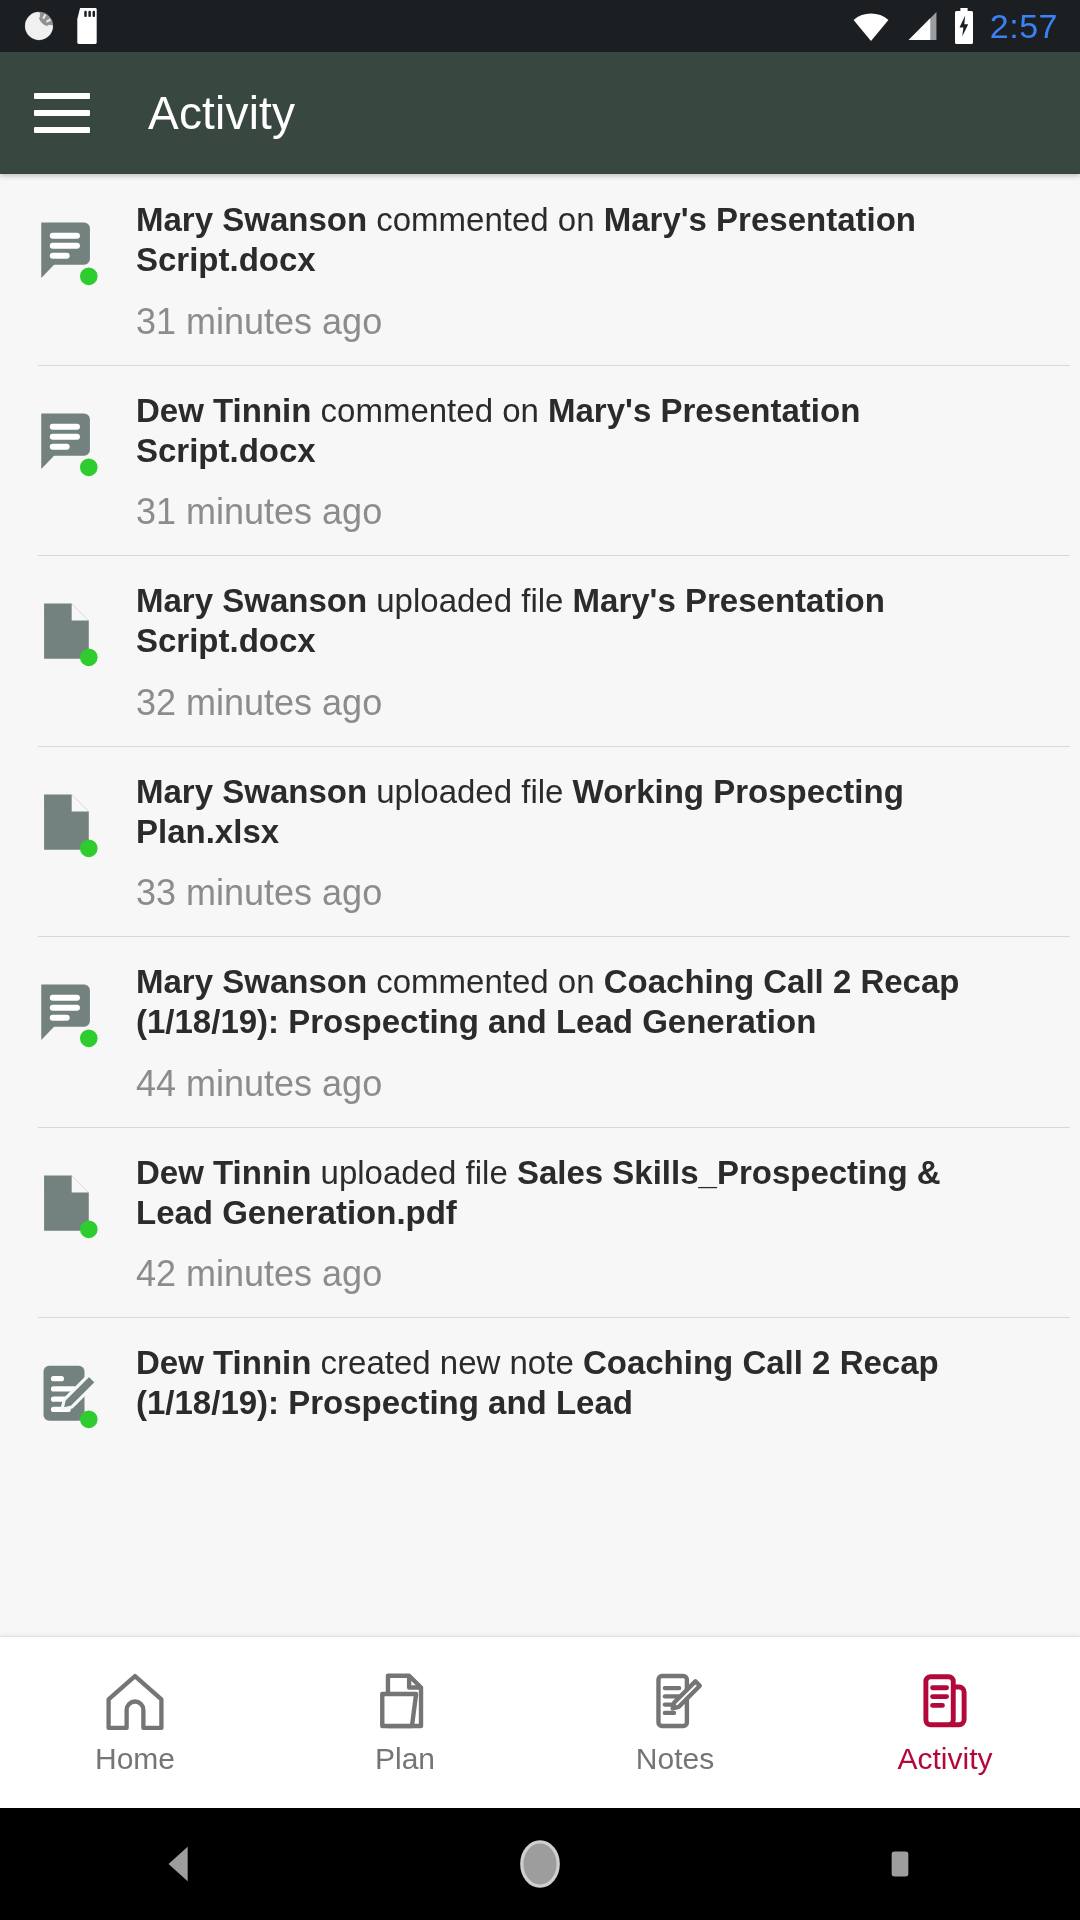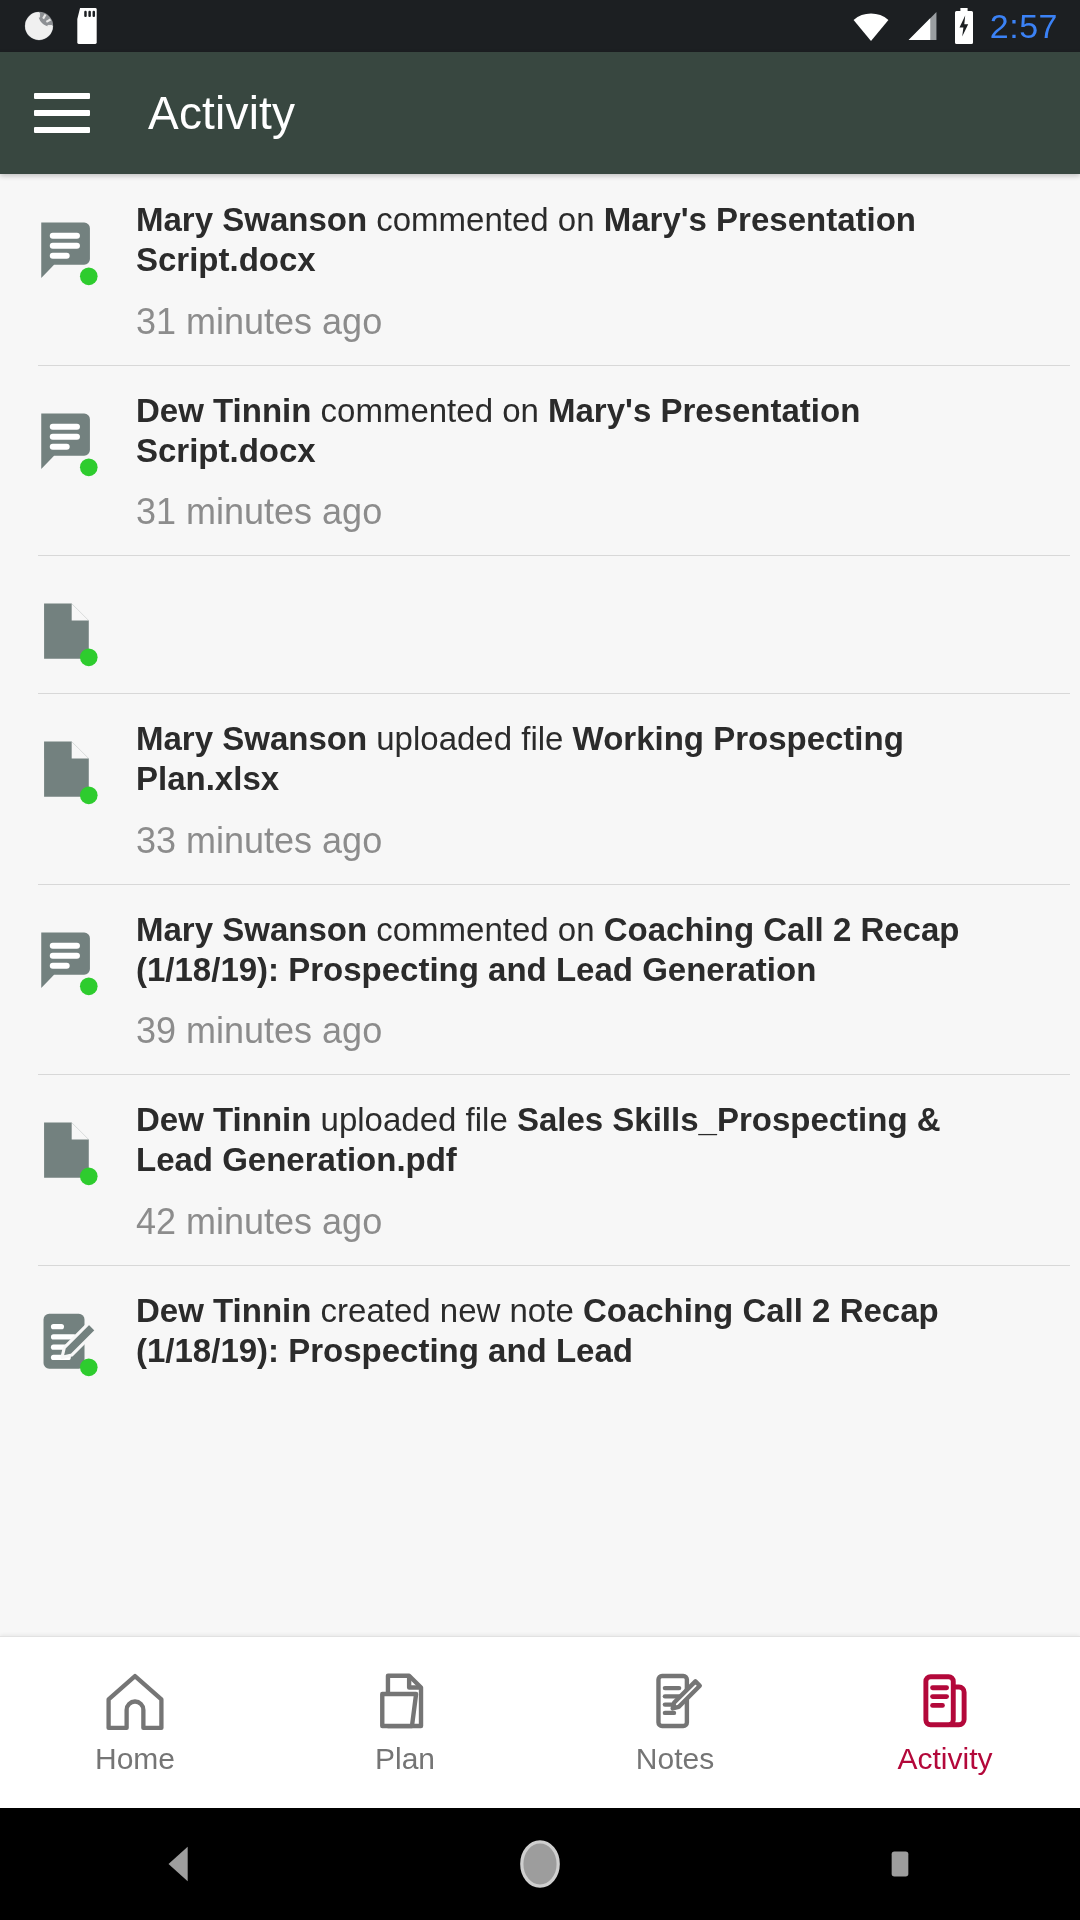--- a/index.html
+++ b/index.html
@@ -186,20 +186,24 @@
       </div>
     </div>
     <div class="activity-row">
       <div class="row-icon">
         <svg class="ico" width="74" height="74" viewBox="0 0 26 26">
       <path d="M4.6 2.3h9.7l6 6v13.4H4.6z" fill="#73817f"></path>
       <path d="M14.3 2.3v6h6z" fill="#f7f7f7"></path>
           <circle cx="20.3" cy="21.2" r="3.1" fill="#2ecc2e"></circle>
         </svg>
       </div>
+      <div class="row-body">
+        <div class="row-text"><b>Mary Swanson</b> uploaded file <b>Mary's Presentation Script.docx</b></div>
+        <div class="row-time">32 minutes ago</div>
+      </div>
     </div>
     <div class="activity-row">
       <div class="row-icon">
         <svg class="ico" width="74" height="74" viewBox="0 0 26 26">
       <path d="M4.6 2.3h9.7l6 6v13.4H4.6z" fill="#73817f"></path>
       <path d="M14.3 2.3v6h6z" fill="#f7f7f7"></path>
           <circle cx="20.3" cy="21.2" r="3.1" fill="#2ecc2e"></circle>
         </svg>
       </div>
       <div class="row-body">
@@ -214,21 +218,21 @@
       <g fill="#ffffff">
         <rect x="6.6" y="5.9" width="10.6" height="2.1" rx="1.05"></rect>
         <rect x="6.6" y="9.4" width="10.6" height="2.1" rx="1.05"></rect>
         <rect x="6.6" y="12.9" width="7" height="2.1" rx="1.05"></rect>
       </g>
           <circle cx="20.3" cy="21.2" r="3.1" fill="#2ecc2e"></circle>
         </svg>
       </div>
       <div class="row-body">
         <div class="row-text"><b>Mary Swanson</b> commented on <b>Coaching Call 2 Recap (1/18/19): Prospecting and Lead Generation</b></div>
-        <div class="row-time">39 minutes ago</div>
+        <div class="row-time">44 minutes ago</div>
       </div>
     </div>
     <div class="activity-row">
       <div class="row-icon">
         <svg class="ico" width="74" height="74" viewBox="0 0 26 26">
       <path d="M4.6 2.3h9.7l6 6v13.4H4.6z" fill="#73817f"></path>
       <path d="M14.3 2.3v6h6z" fill="#f7f7f7"></path>
           <circle cx="20.3" cy="21.2" r="3.1" fill="#2ecc2e"></circle>
         </svg>
       </div>

